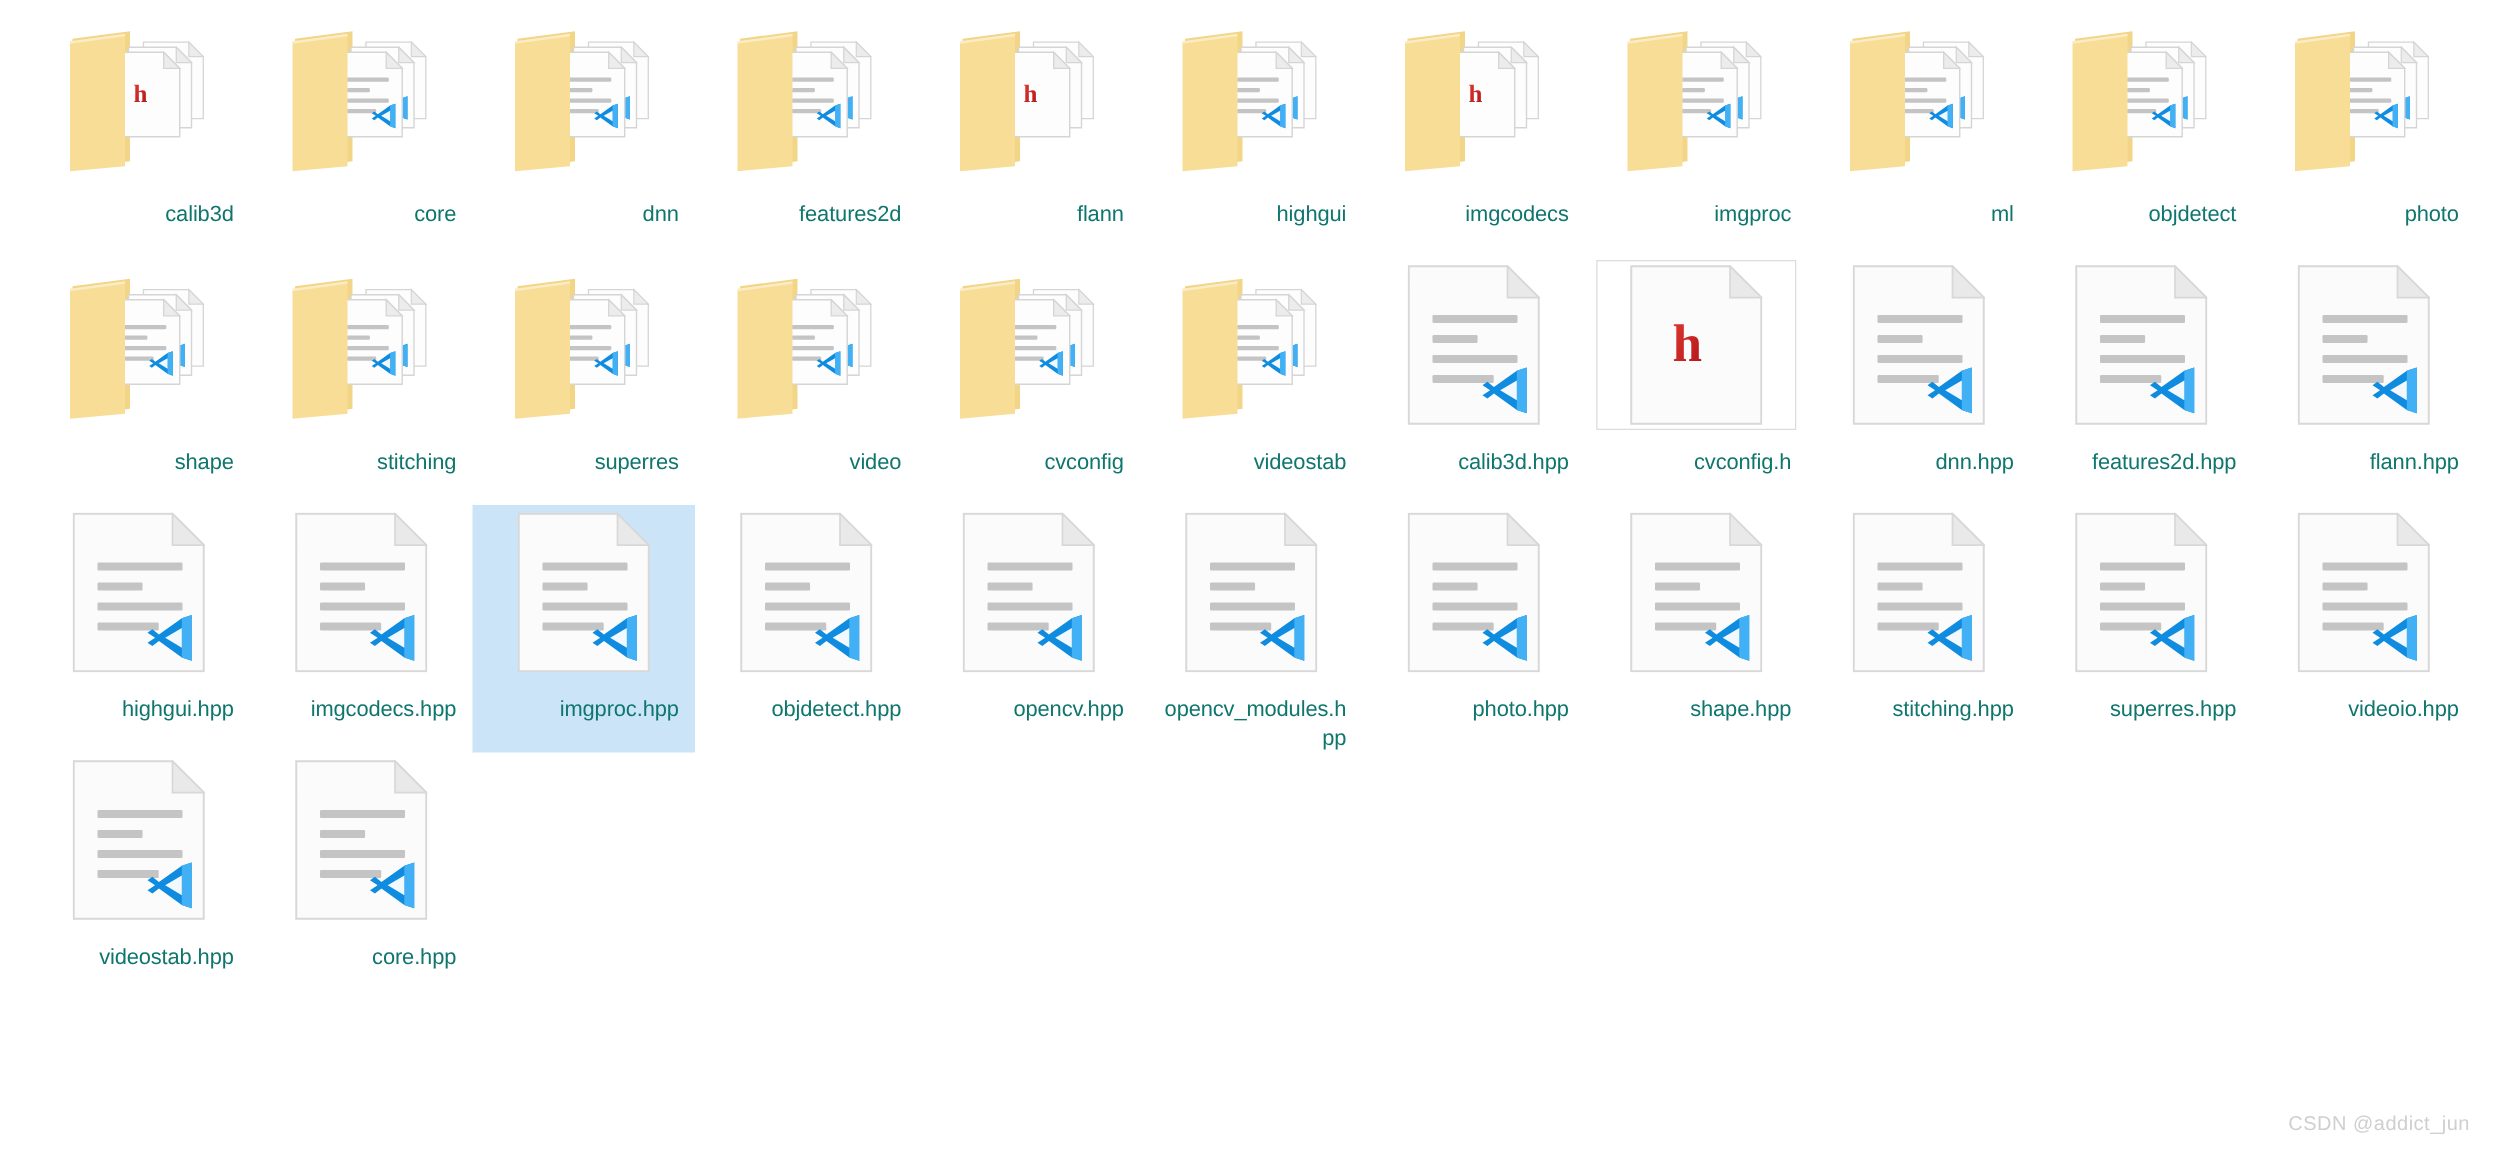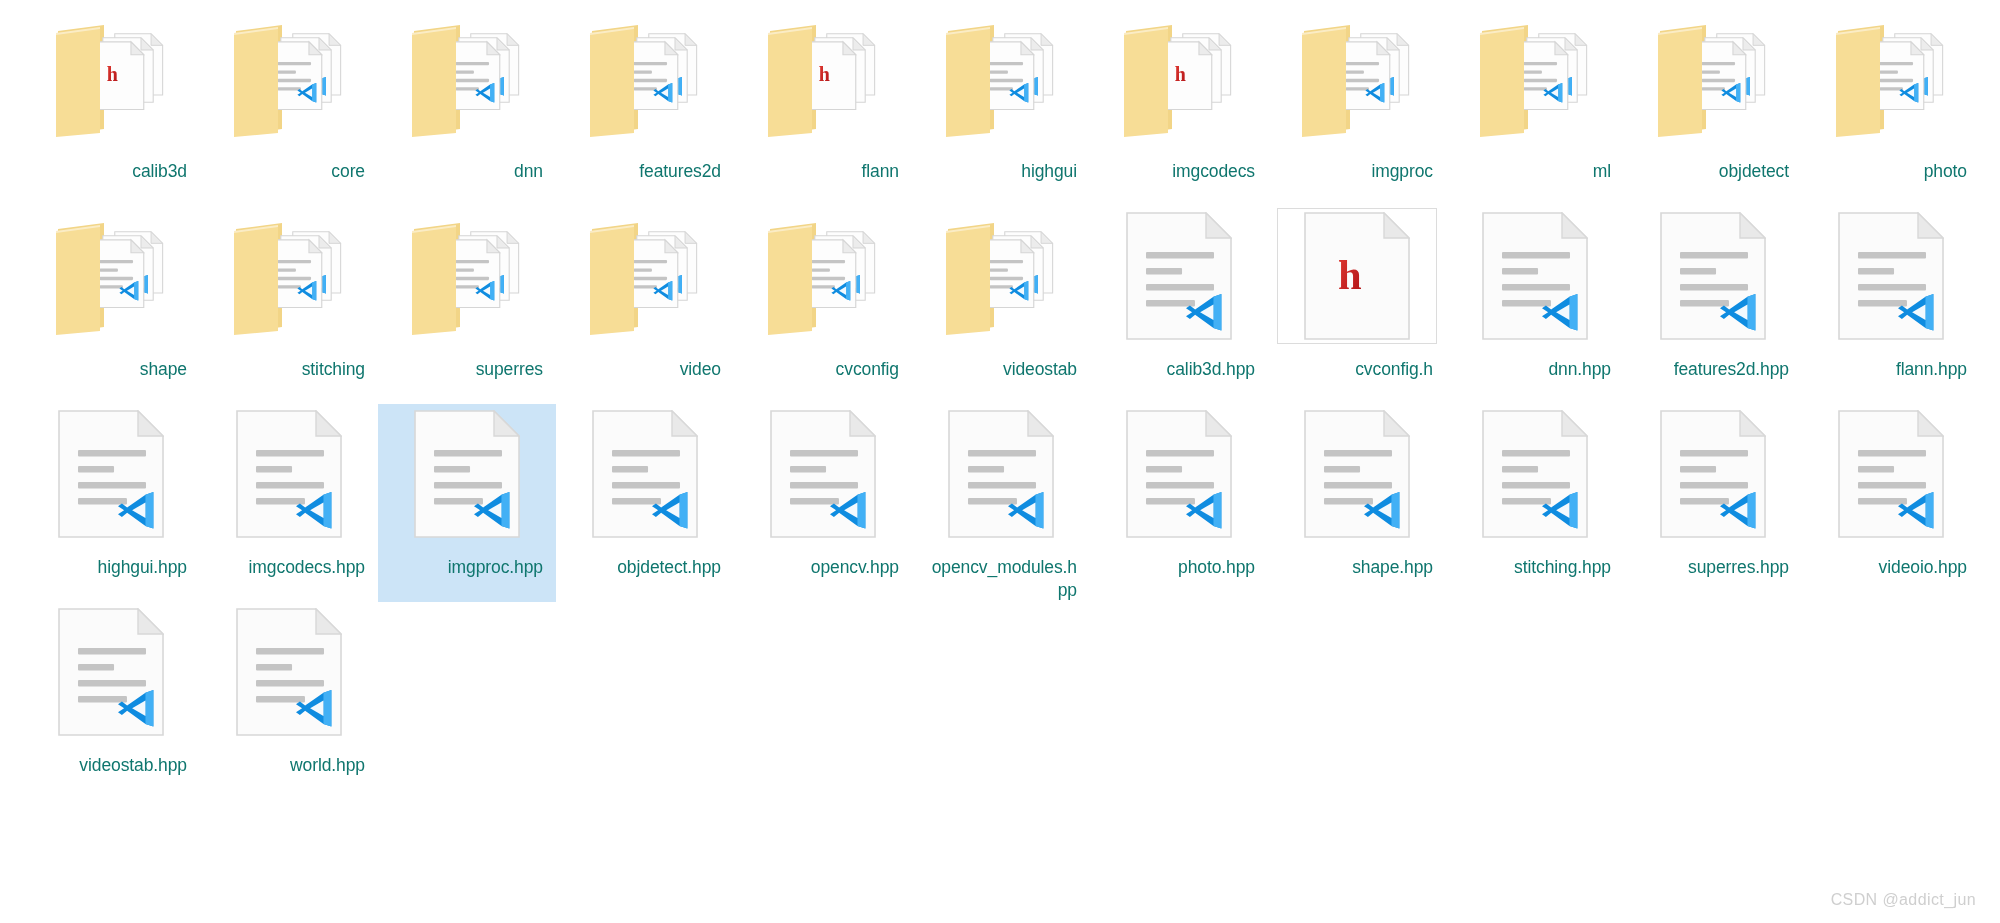--- a/index.html
+++ b/index.html
@@ -1230,17 +1230,17 @@
             <rect x="20" y="72" width="68" height="6.4" rx="1" fill="#c4c4c4"></rect>
             <rect x="20" y="88" width="48.96" height="6.4" rx="1" fill="#c4c4c4"></rect>
           </g>
   <g transform="translate(60,82) scale(1.22)">
     <path d="M22.5 2.2 L29 0 L29 30 L22.5 27.8 L7.5 17.0 L3.2 20.4 L0 18.2 L5.0 14.9 L0 11.6 L3.2 9.4 L7.5 12.8 Z" fill="#0f8ce0"></path>
     <path d="M22.5 2.2 L29 0 L29 30 L22.5 27.8 Z" fill="#42b0f5"></path>
     <path d="M22.5 8.6 L22.5 21.4 L11.6 14.9 Z" fill="#ffffff" opacity="0.95"></path>
   </g>
         </svg>
       </div>
-      <div class="label">world.hpp</div>
+      <div class="label">core.hpp</div>
     </div>
   </div>
 
 <div id="watermark">CSDN @addict_jun</div>
 
 </body></html>

